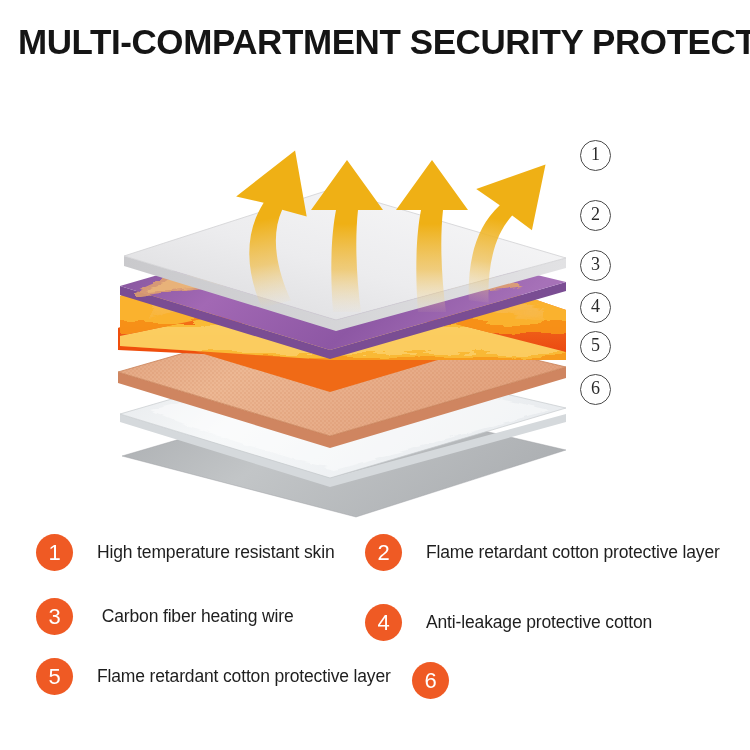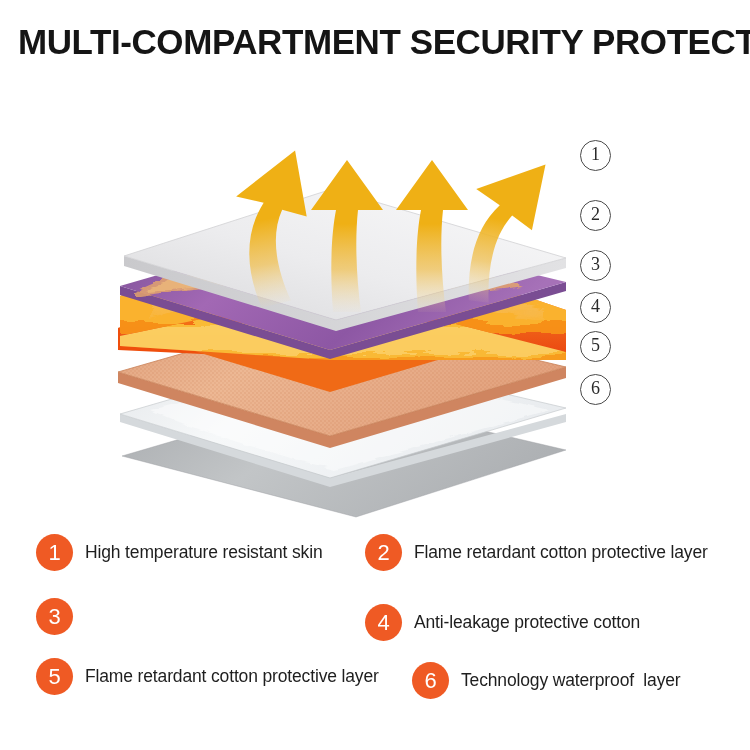--- a/index.html
+++ b/index.html
@@ -86,21 +86,21 @@
     border-radius: 50%;
     background: #ef5a24;
     color: #ffffff;
     font-size: 22px;
     font-weight: 400;
     line-height: 37px;
     text-align: center;
     font-family: "Liberation Sans", "DejaVu Sans", sans-serif;
   }
   .legend-label {
-    margin-left: 12px;
+    margin-left: 24px;
     font-size: 17.5px;
     color: #1e1e1e;
     white-space: pre;
     font-family: "Liberation Sans", "DejaVu Sans", sans-serif;
     letter-spacing: -0.15px;
   }
 </style>
 </head>
 <body>
 
@@ -294,28 +294,28 @@
     <div class="legend-item" style="left: 36px; top: 12px;">
       <div class="legend-badge" style="background: rgb(239, 90, 36);">1</div>
       <div class="legend-label">High temperature resistant skin</div>
     </div>
     <div class="legend-item" style="left: 365px; top: 12px;">
       <div class="legend-badge" style="background: rgb(239, 90, 36);">2</div>
       <div class="legend-label">Flame retardant cotton protective layer</div>
     </div>
     <div class="legend-item" style="left: 36px; top: 76px;">
       <div class="legend-badge" style="background: rgb(239, 90, 36);">3</div>
+      <div class="legend-label"> Carbon fiber heating wire</div>
     </div>
     <div class="legend-item" style="left: 365px; top: 82px;">
       <div class="legend-badge" style="background: rgb(239, 90, 36);">4</div>
       <div class="legend-label">Anti-leakage protective cotton</div>
     </div>
     <div class="legend-item" style="left: 36px; top: 136px;">
       <div class="legend-badge" style="background: rgb(239, 90, 36);">5</div>
       <div class="legend-label">Flame retardant cotton protective layer</div>
     </div>
     <div class="legend-item" style="left: 412px; top: 140px;">
       <div class="legend-badge" style="background: rgb(239, 90, 36);">6</div>
-      <div class="legend-label">Technology waterproof  layer</div>
     </div>
   </div>
 
 </div>
 
 </body></html>

